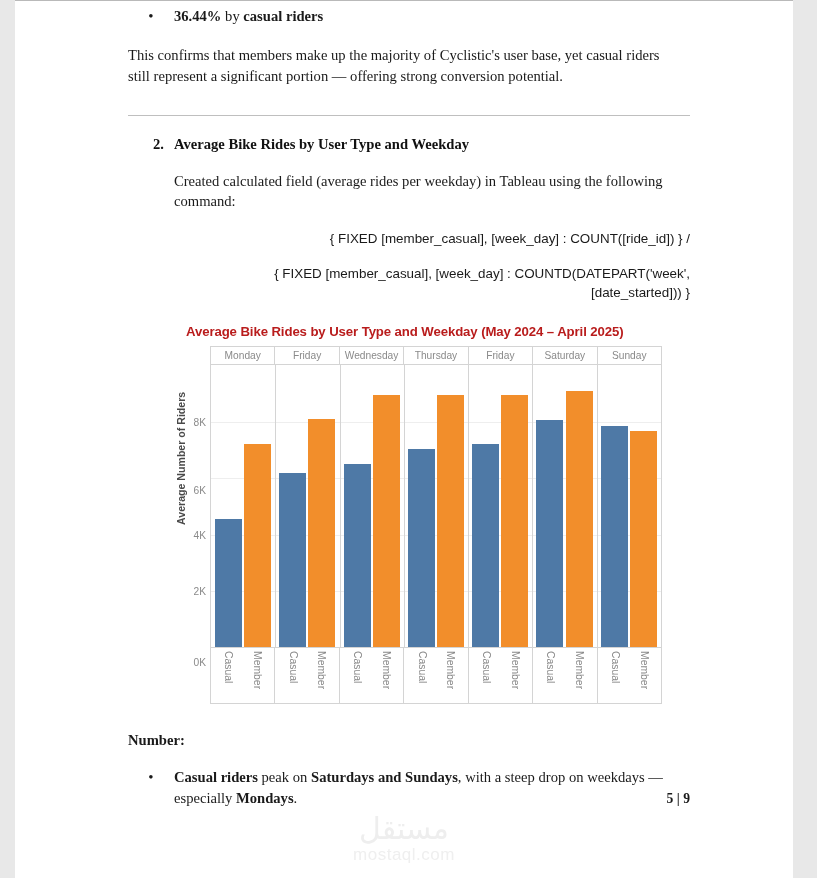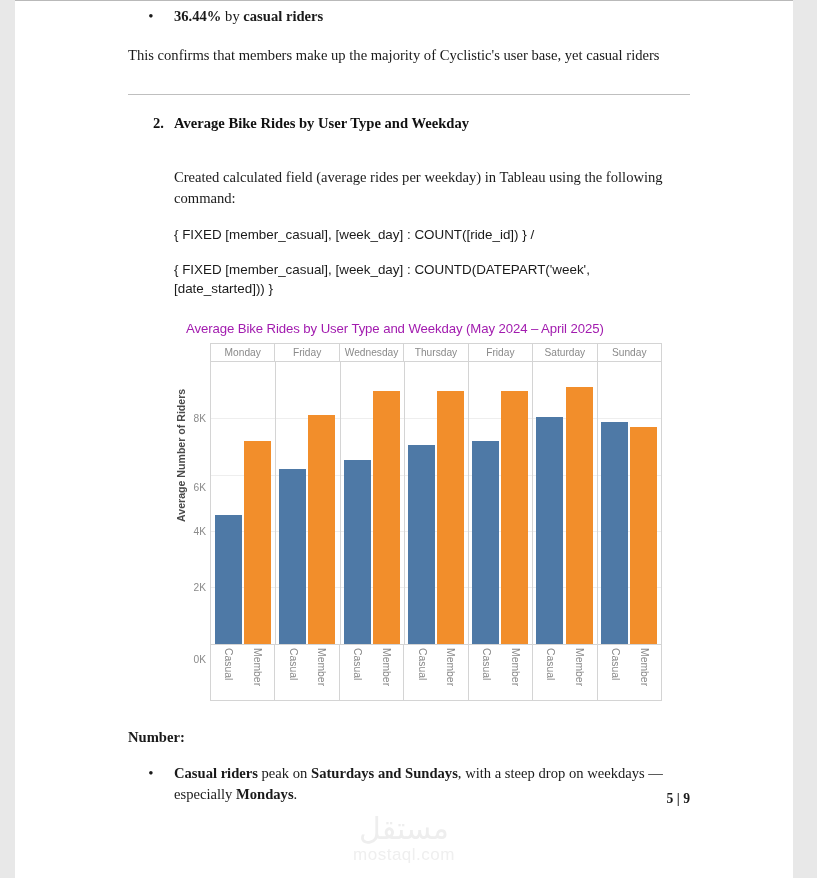--- a/index.html
+++ b/index.html
@@ -103,36 +103,38 @@
 
   .indent-block {
     margin-left: 46px;
   }
 
   .code-line {
     font-family: "Liberation Sans", sans-serif;
     font-size: 13.4px;
     line-height: 1.45;
     color: #1a1a1a;
+    text-align: right;
   }
 
   
   .chart-wrap {
     position: relative;
     width: 500px;
     margin-left: 34px;
   }
 
   .chart-title {
     font-family: "Liberation Sans", sans-serif;
     font-size: 13.2px;
-    color: #a21caf;
+    color: #b91c1c;
     margin-bottom: 7px;
     margin-left: 24px;
     letter-spacing: -0.1px;
+    font-weight: bold;
   }
 
   .chart-body {
     position: relative;
     display: flex;
     flex-direction: row;
     height: 358px;
   }
 
   
@@ -312,30 +314,31 @@
 
       <div class="bullet-row" style="margin-top:5px;">
         <div class="bullet-dot">•</div>
         <div class="bullet-text">
           <b>36.44%</b><span> by </span><b>casual riders</b>
         </div>
       </div>
 
       <div class="para" style="margin-top:18px;">
         <div>This confirms that members make up the majority of Cyclistic's user base, yet casual riders</div>
+        <div>still represent a significant portion — offering strong conversion potential.</div>
       </div>
 
       <div class="divider" style="margin-top:28px;"></div>
 
       <div class="num-head" style="margin-top:20px;">
         <div class="num">2.</div>
         <div class="htext">Average Bike Rides by User Type and Weekday</div>
       </div>
 
-      <div class="indent-block para" style="margin-top:35px;">
+      <div class="indent-block para" style="margin-top:18px;">
         <div>Created calculated field (average rides per weekday) in Tableau using the following</div>
         <div>command:</div>
       </div>
 
       <div class="indent-block" style="margin-top:17px;">
         <div class="code-line">{ FIXED [member_casual], [week_day] : COUNT([ride_id]) } /</div>
       </div>
       <div class="indent-block" style="margin-top:15px;">
         <div class="code-line">{ FIXED [member_casual], [week_day] : COUNTD(DATEPART('week',</div>
         <div class="code-line">[date_started])) }</div>

